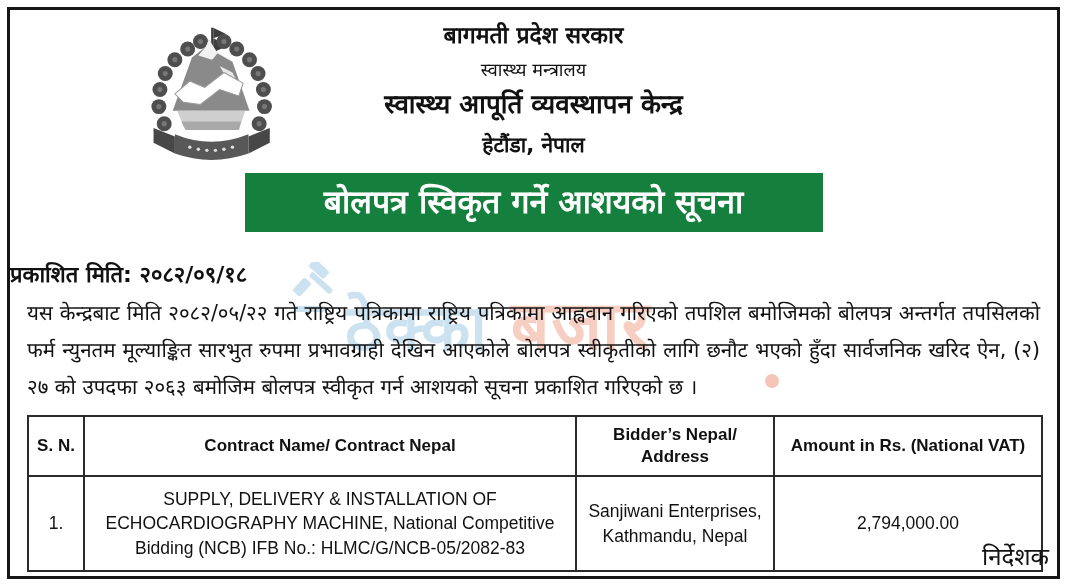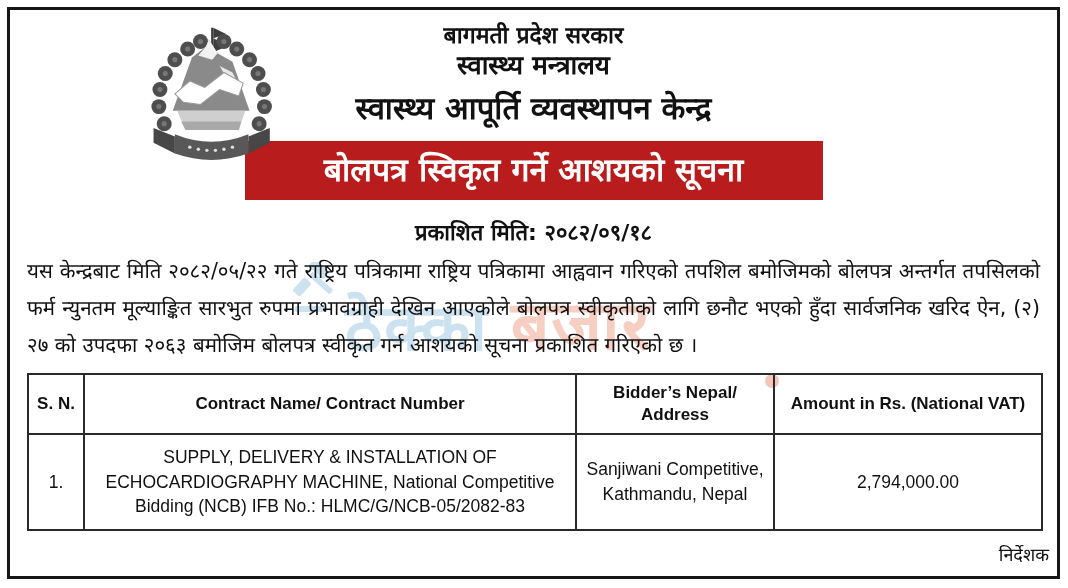--- a/index.html
+++ b/index.html
@@ -18,42 +18,42 @@
     user-select:none; white-space:nowrap;
   }
   .wm-gavel { margin-top:6px; }
   .wm-blue { color:#cde2f0; font-size:64px; font-weight:bold; line-height:1; margin:40px 0 0 6px; letter-spacing:2px; }
   .wm-red  { color:#f6cec2; font-size:68px; font-weight:bold; line-height:1; margin:36px 0 0 22px; letter-spacing:2px; }
   .wm-dot  { position:absolute; left:472px; top:118px; width:14px; height:14px; border-radius:50%; background:#f3b7a6; opacity:.8; }
   .content { position:relative; z-index:1; height:100%; }
   .emblem { position:absolute; left:135px; top:13px; }
   .hdr { text-align:center; padding-top:12px; }
   .h-gov    { font-size:23px; font-weight:bold; line-height:1.2; }
-  .h-min    { font-size:26px; font-weight:bold; line-height:1.2; }
-  .h-office { font-size:31px; font-weight:bold; line-height:1.2; margin-top:9px; }
+  .h-min    { font-size:18px; font-weight:normal; line-height:1.2; margin-top:9px; }
+  .h-office { font-size:26px; font-weight:bold; line-height:1.2; margin-top:9px; }
   .h-loc    { font-size:21px; font-weight:bold; line-height:1.2; margin-top:13px; }
   .banner {
-    width:578px; margin:14px auto 0; background:#b91c1c; color:#ffffff;
+    width:578px; margin:14px auto 0; background:#15803d; color:#ffffff;
     text-align:center; font-size:32px; font-weight:bold; padding:6px 0 10px;
   }
-  .pubdate { text-align:center; font-size:22px; font-weight:bold; margin-top:16px; }
+  .pubdate { text-align:left; font-size:22px; font-weight:bold; margin-top:26px; }
   .bodytext {
     margin:7px 17px 8px 17px; font-size:20.5px; line-height:37px;
     text-align:justify; text-justify:inter-word;
   }
   table.contract {
     border-collapse:collapse; margin:9px 12px 0 17px; width:1014px;
     font-family:"Liberation Sans", sans-serif; table-layout:fixed;
   }
   table.contract th, table.contract td {
     border:2px solid #2a2a2a; text-align:center; vertical-align:middle;
   }
   table.contract th { font-size:17px; font-weight:bold; padding:7px 4px; line-height:1.3; height:40px; }
   table.contract td { font-size:17.5px; padding:10px 8px; line-height:1.4; height:62px; }
-  .sig { position:absolute; right:8px; bottom:10px; font-size:18px; }
+  .sig { position:absolute; right:8px; bottom:4px; font-size:24px; }
 </style>
 </head>
 <body>
 
 <div class="page">
   <div class="frame">
 
     <div class="watermark">
       <svg class="wm-gavel" width="46" height="52" viewBox="0 0 46 52">
         <g fill="#cde2f0">
@@ -127,50 +127,51 @@
           <circle cx="66" cy="119" r="1.6"></circle>
             <circle cx="74" cy="118" r="1.6"></circle>
             <circle cx="82" cy="116" r="1.6"></circle>
         </g>
       </svg>
 
       <div class="hdr">
         <div class="h-gov">बागमती प्रदेश सरकार</div>
         <div class="h-min">स्वास्थ्य मन्त्रालय</div>
         <div class="h-office">स्वास्थ्य आपूर्ति व्यवस्थापन केन्द्र</div>
+        <div class="h-loc">हेटौंडा, नेपाल</div>
       </div>
 
       <div class="banner">
         <span>बोलपत्र स्विकृत गर्ने आशयको सूचना</span>
       </div>
 
       <div class="pubdate">प्रकाशित मिति: २०८२/०९/१८</div>
 
       <p class="bodytext">यस केन्द्रबाट मिति २०८२/०५/२२ गते राष्ट्रिय पत्रिकामा राष्ट्रिय पत्रिकामा आह्ववान गरिएको तपशिल बमोजिमको बोलपत्र अन्तर्गत तपसिलको फर्म न्युनतम मूल्याङ्कित सारभुत रुपमा प्रभावग्राही देखिन आएकोले बोलपत्र स्वीकृतीको लागि छनौट भएको हुँदा सार्वजनिक खरिद ऐन, (२) २७ को उपदफा २०६३ बमोजिम बोलपत्र स्वीकृत गर्न आशयको सूचना प्रकाशित गरिएको छ ।</p>
 
       <table class="contract">
         <colgroup>
           <col style="width:56px">
           <col style="width:492px">
           <col style="width:198px">
           <col style="width:268px">
         </colgroup>
         <thead>
           <tr>
             <th>S. N.</th>
-            <th>Contract Name/ Contract Number</th>
+            <th>Contract Name/ Contract Nepal</th>
             <th>Bidder’s Nepal/ Address</th>
             <th>Amount in Rs. (National VAT)</th>
           </tr>
         </thead>
         <tbody>
           <tr>
             <td>1.</td>
             <td>SUPPLY, DELIVERY &amp; INSTALLATION OF ECHOCARDIOGRAPHY MACHINE, National Competitive Bidding (NCB) IFB No.: HLMC/G/NCB-05/2082-83</td>
-            <td>Sanjiwani Competitive, Kathmandu, Nepal</td>
+            <td>Sanjiwani Enterprises, Kathmandu, Nepal</td>
             <td>2,794,000.00</td>
           </tr>
         </tbody>
       </table>
 
       <div class="sig">निर्देशक</div>
     </div>
   </div>
 </div>
 

